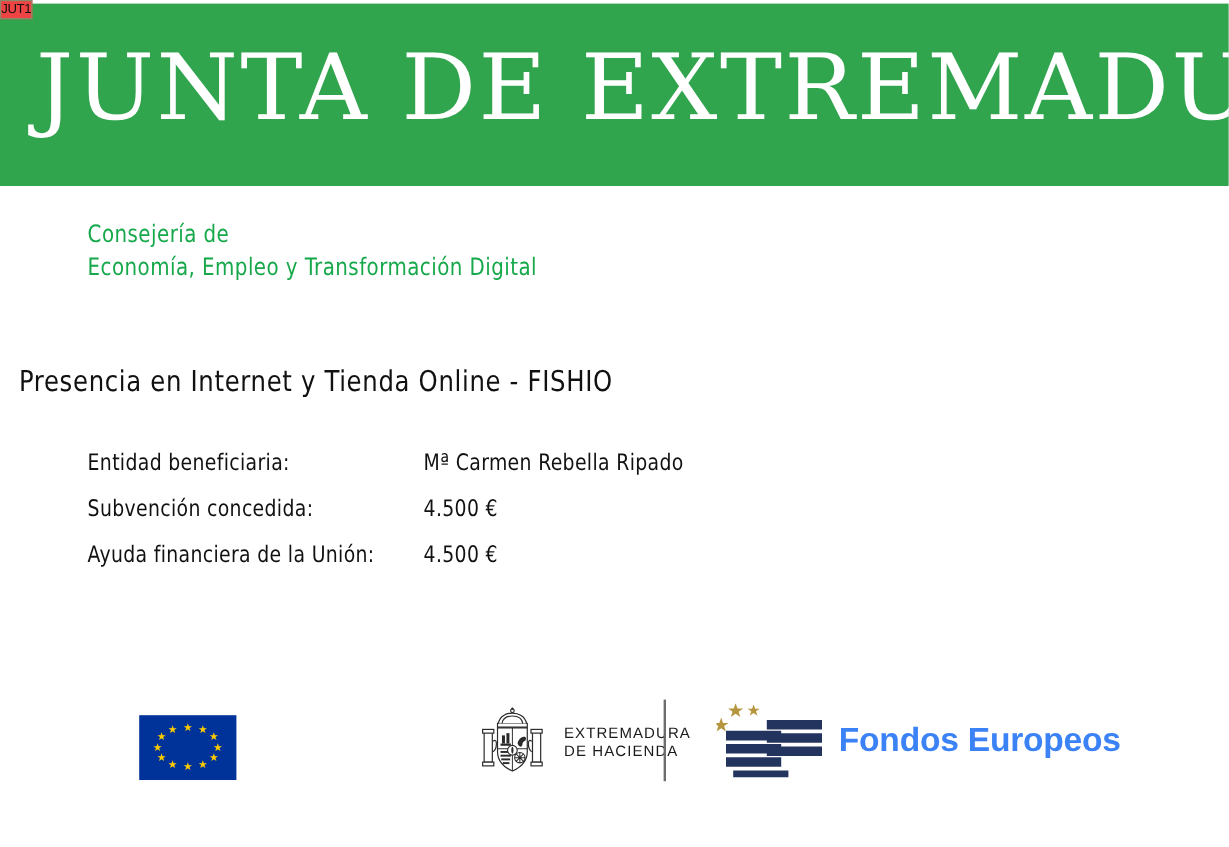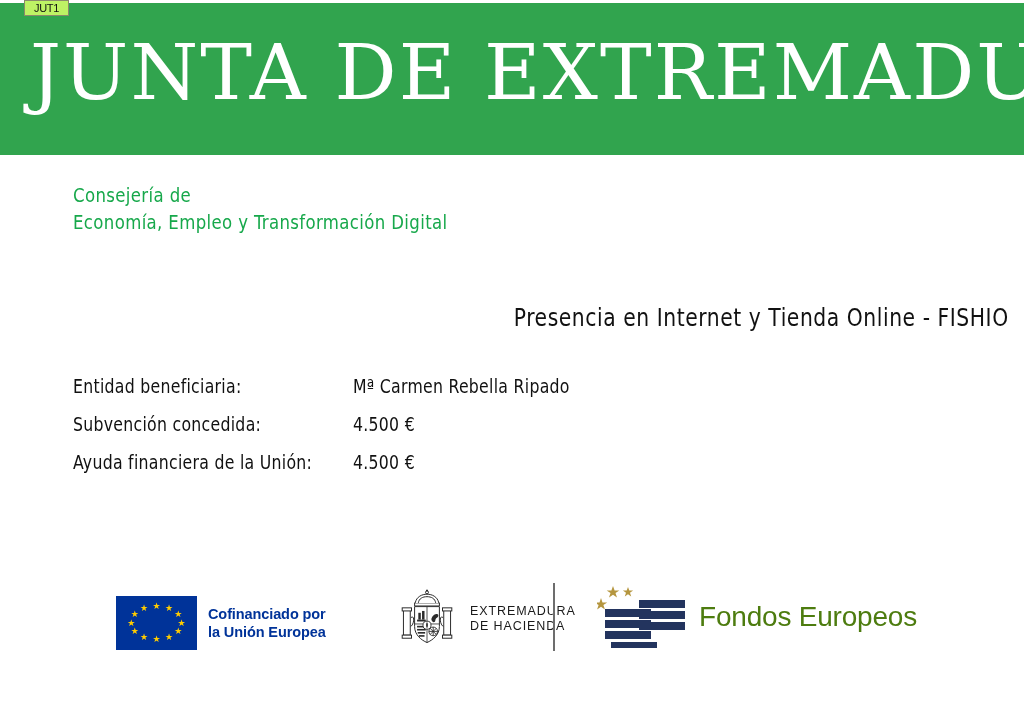--- a/index.html
+++ b/index.html
@@ -14,34 +14,33 @@
     overflow: hidden;
     font-family: "Liberation Sans", sans-serif;
     color: #111111;
   }
 
   
   #corner-tag {
     position: absolute;
     left: 0;
     top: 0;
-    width: 45px;
+    width: 27px;
     height: 16px;
-    background: #bef264;
+    background: #ef4444;
     border: 1px solid #8a8a6a;
     box-sizing: border-box;
     font-family: "Liberation Sans", sans-serif;
     font-size: 11px;
     line-height: 14px;
     color: #111;
     text-align: center;
     letter-spacing: -0.3px;
     z-index: 50;
     overflow: hidden;
-    margin-left: 24px;
   }
 
   
   #green-band {
     position: absolute;
     left: 0;
     top: 3px;
     width: 1024px;
     height: 152px;
     background: #31a44e;
@@ -78,21 +77,21 @@
     white-space: nowrap;
   }
   #consejeria .line { display: block; }
 
   
   #project-title {
     position: absolute;
     left: 0;
     top: 303px;
     width: 1024px;
-    text-align: right;
+    text-align: left;
     font-family: "DejaVu Sans Condensed", "Liberation Sans Narrow", "Liberation Sans", sans-serif;
     font-size: 24px;
     line-height: 30px;
     color: #111111;
     letter-spacing: 0.6px;
     white-space: nowrap;
   }
   #project-title .inner {
     display: inline-block;
     transform: scaleX(0.94);
@@ -207,25 +206,25 @@
   #fondos-logo {
     position: absolute;
     left: 597px;
     top: 8px;
     display: flex;
     align-items: center;
     gap: 14px;
   }
   #fondos-mark { width: 88px; height: 62px; flex: none; }
   #fondos-text {
-    color: #4d7c0f;
+    color: #3b82f6;
     font-family: "Liberation Sans", sans-serif;
     font-size: 28px;
     line-height: 32px;
-    font-weight: 400;
+    font-weight: 700;
     letter-spacing: -0.2px;
     white-space: nowrap;
   }
 </style>
 </head>
 <body>
 
 <div id="corner-tag">JUT1</div>
 
 <div id="green-band">
@@ -263,24 +262,20 @@
         <span class="star" style="left: 81%; top: 50%; margin-left: -4.5px; margin-top: -4.5px; color: rgb(255, 204, 0);">★</span>
         <span class="star" style="left: 76.8468%; top: 65.5%; margin-left: -4.5px; margin-top: -4.5px; color: rgb(255, 204, 0);">★</span>
         <span class="star" style="left: 65.5%; top: 76.8468%; margin-left: -4.5px; margin-top: -4.5px; color: rgb(255, 204, 0);">★</span>
         <span class="star" style="left: 50%; top: 81%; margin-left: -4.5px; margin-top: -4.5px; color: rgb(255, 204, 0);">★</span>
         <span class="star" style="left: 34.5%; top: 76.8468%; margin-left: -4.5px; margin-top: -4.5px; color: rgb(255, 204, 0);">★</span>
         <span class="star" style="left: 23.1532%; top: 65.5%; margin-left: -4.5px; margin-top: -4.5px; color: rgb(255, 204, 0);">★</span>
         <span class="star" style="left: 19%; top: 50%; margin-left: -4.5px; margin-top: -4.5px; color: rgb(255, 204, 0);">★</span>
         <span class="star" style="left: 23.1532%; top: 34.5%; margin-left: -4.5px; margin-top: -4.5px; color: rgb(255, 204, 0);">★</span>
         <span class="star" style="left: 34.5%; top: 23.1532%; margin-left: -4.5px; margin-top: -4.5px; color: rgb(255, 204, 0);">★</span>
       </div>
-    <div id="eu-text">
-      <span>Cofinanciado por</span>
-      <span>la Unión Europea</span>
-    </div>
   </div>
 
   <div id="ministry-logo">
     <svg id="coat-of-arms" viewBox="0 0 100 100">
       <g fill="none" stroke="#2b2b2b" stroke-width="1.6">
 
         <path d="M30 24 h40 v5 h-40 z" fill="#fff"></path>
         <path d="M31 24 C33 14, 42 10, 50 10 C58 10, 67 14, 69 24" fill="#fff"></path>
         <path d="M36 24 C37 17, 43 14, 50 14 C57 14, 63 17, 64 24" fill="none"></path>
         <circle cx="50" cy="7" r="2.4" fill="#fff"></circle>

